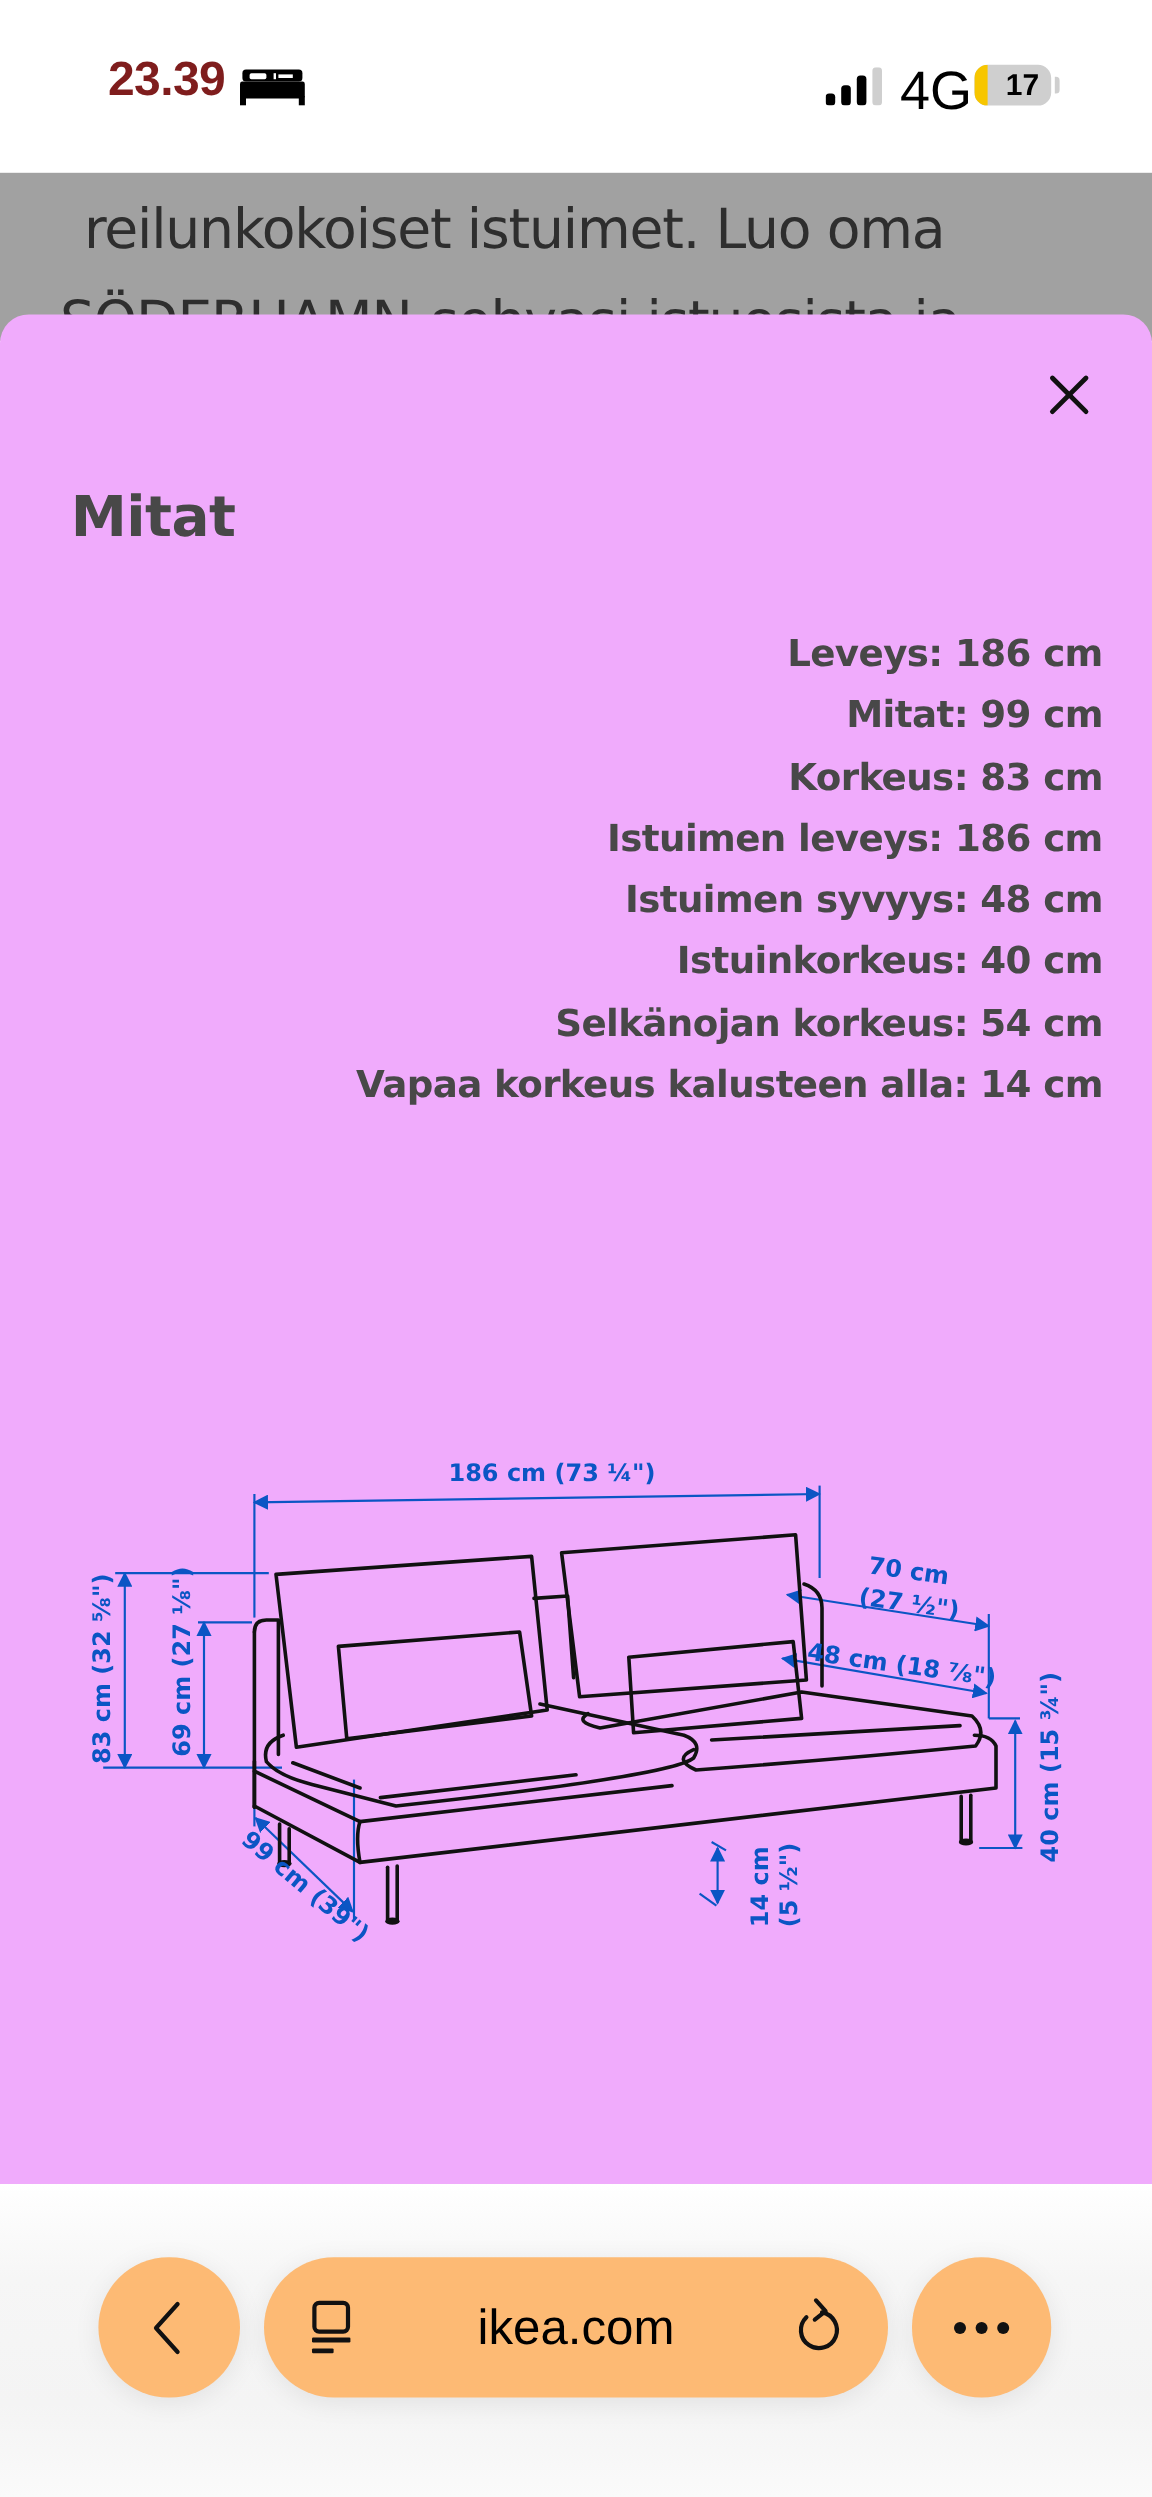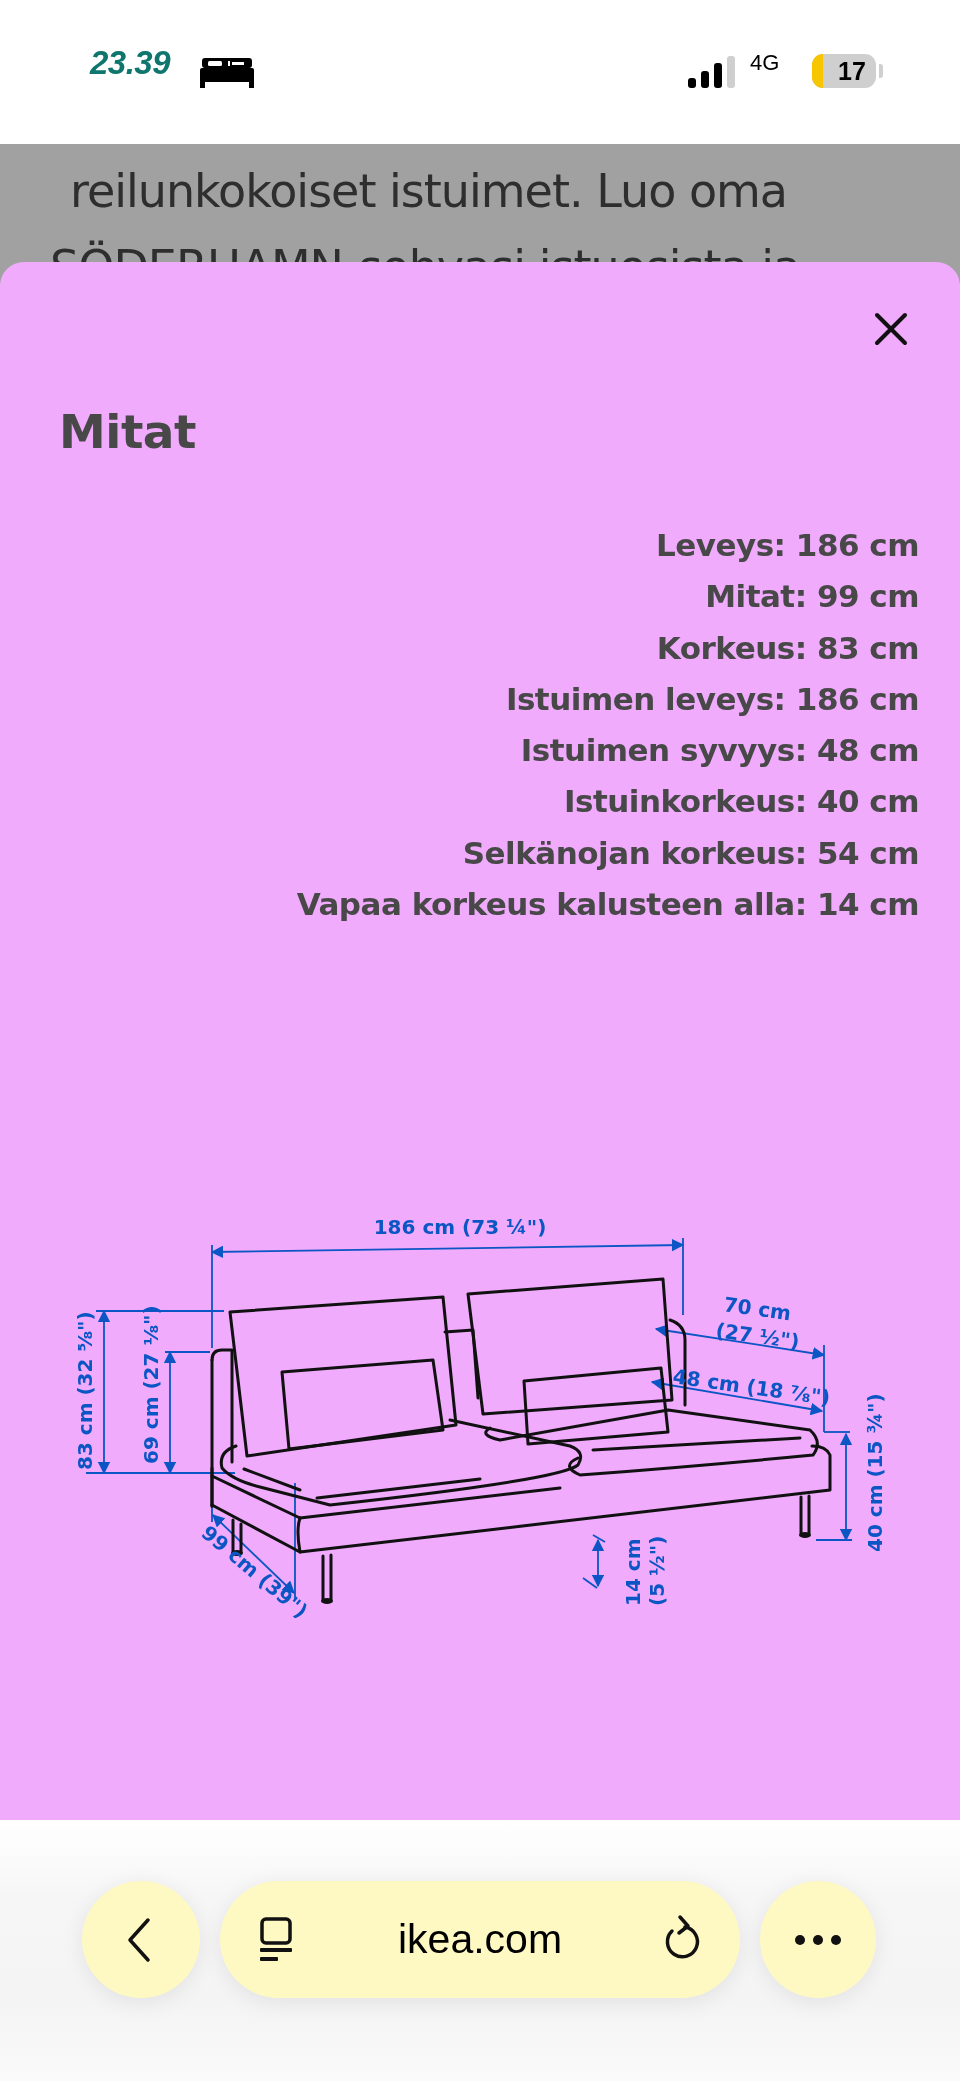--- a/index.html
+++ b/index.html
@@ -1,24 +1,24 @@
 <!DOCTYPE html>
 <html><head>
 <meta charset="utf-8">
 <style>
   * { box-sizing: border-box; margin: 0; padding: 0; }
   html, body { width: 960px; height: 2081px; overflow: hidden; background: #ffffff; }
   body { position: relative; font-family: "DejaVu Sans", sans-serif; color: #111; }
 
   
   .status-bar { position: absolute; left: 0; top: 0; width: 960px; height: 144px; background: #ffffff; }
-  .status-time { position: absolute; left: 90px; top: 44px; font-family: "Liberation Sans", sans-serif; font-weight: 700; font-size: 33px; letter-spacing: -0.5px; color: #0f766e; font-style: italic; }
+  .status-time { position: absolute; left: 90px; top: 44px; font-family: "Liberation Sans", sans-serif; font-weight: 700; font-size: 40px; letter-spacing: -0.5px; color: #7f1d1d; }
   .bed-icon { position: absolute; left: 198px; top: 56px; width: 58px; height: 32px; }
   .signal-icon { position: absolute; left: 688px; top: 56px; width: 50px; height: 32px; }
-  .net-label { position: absolute; left: 750px; top: 50px; font-family: "Liberation Sans", sans-serif; font-size: 22px; color: #000; }
+  .net-label { position: absolute; left: 750px; top: 50px; font-family: "Liberation Sans", sans-serif; font-size: 45px; color: #000; }
   .battery { position: absolute; left: 812px; top: 54px; width: 64px; height: 34px; border-radius: 11px; background: #cfcfcf; overflow: hidden; }
   .battery-fill { position: absolute; left: 0; top: 0; width: 11px; height: 100%; background: #f7c600; }
   .battery-text { position: absolute; left: 0; top: 0; width: 100%; height: 100%; text-align: center; font-family: "Liberation Sans", sans-serif; font-weight: 700; font-size: 25px; line-height: 34px; color: #000; padding-left: 16px; }
   .battery-cap { position: absolute; left: 879px; top: 64px; width: 4px; height: 14px; border-radius: 0 3px 3px 0; background: #cfcfcf; }
 
   
   .bg-page { position: absolute; left: 0; top: 144px; width: 960px; height: 140px; background: #a1a1a1; overflow: hidden; }
   .bg-line { position: absolute; left: 50px; font-size: 46px; color: #2e2e2e; white-space: nowrap; font-family: "DejaVu Sans", sans-serif; letter-spacing: -1px; }
   .bg-line.l1 { top: 20px; margin-left: 20px; }
   .bg-line.l2 { top: 96px; }
@@ -34,21 +34,21 @@
   .dim-label { font-weight: 700; }
   .dim-value { font-weight: 700; }
 
   
   .diagram { position: absolute; left: 0; top: 938px; width: 960px; height: 560px; }
   .diagram svg { width: 960px; height: 560px; }
   .dim-text { font-family: "DejaVu Sans", sans-serif; font-weight: 700; font-size: 20px; fill: #0b55c4; }
 
   
   .toolbar-shade { position: absolute; left: 0; top: 1820px; width: 960px; height: 261px; background: linear-gradient(#ffffff, #f6f6f6 30%, #f4f4f4 70%, #fafafa); }
-  .tb-pill { position: absolute; top: 1881px; height: 117px; background: #fef9c3; border-radius: 60px; box-shadow: 0 4px 22px rgba(0,0,0,0.08); display: flex; align-items: center; }
+  .tb-pill { position: absolute; top: 1881px; height: 117px; background: #fdba74; border-radius: 60px; box-shadow: 0 4px 22px rgba(0,0,0,0.08); display: flex; align-items: center; }
   .tb-back { left: 82px; width: 118px; justify-content: center; cursor: pointer; }
   .tb-more { left: 760px; width: 116px; justify-content: center; cursor: pointer; }
   .tb-url { left: 220px; width: 520px; }
   .tabs-icon { position: absolute; left: 36px; top: 35px; width: 40px; height: 48px; cursor: pointer; }
   .url-text { position: absolute; left: 0; width: 100%; top: 0; height: 117px; line-height: 117px; text-align: center; font-family: "Liberation Sans", sans-serif; font-size: 41px; color: #000; cursor: text; }
   .reload-icon { position: absolute; left: 438px; top: 32px; width: 46px; height: 52px; cursor: pointer; }
 </style>
 </head>
 <body>
 

